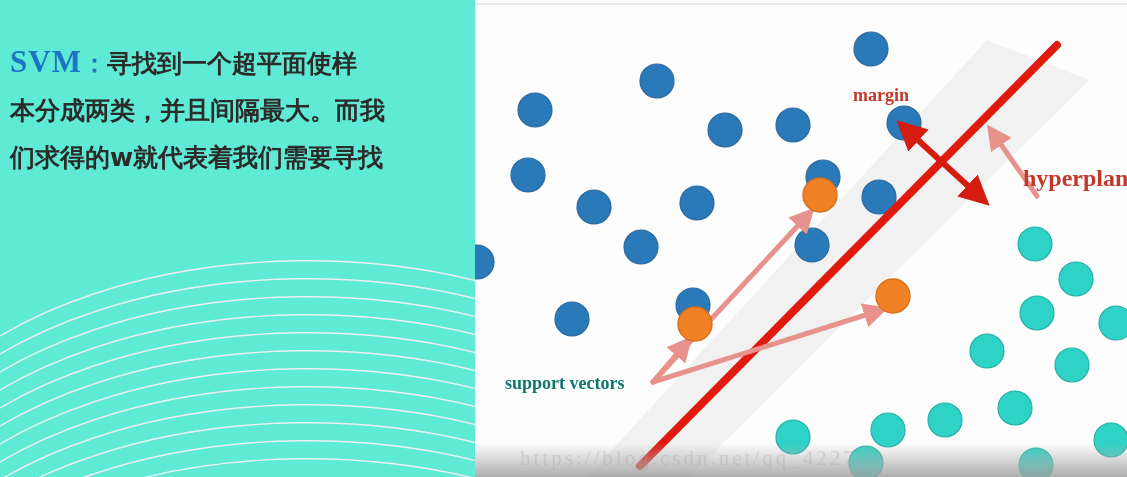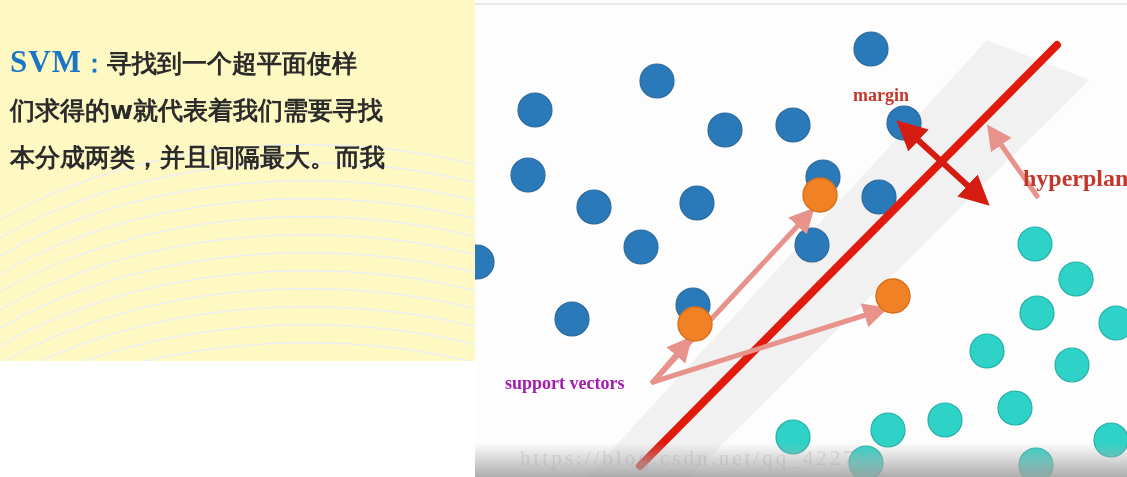--- a/index.html
+++ b/index.html
@@ -7,22 +7,22 @@
     width:1127px;height:477px;
     background:#ffffff;
     font-family:"Liberation Sans","DejaVu Sans",sans-serif;
     overflow:hidden;
     position:relative;
   }
   #root{position:absolute;inset:0;display:block;}
 
   
   .left-panel{
-    position:absolute;left:0;top:0;width:475px;height:361px;
-    background:#fef9c3;
+    position:absolute;left:0;top:0;width:475px;height:477px;
+    background:#5eead4;
     overflow:hidden;
   }
   .arc-deco{
     position:absolute;left:0;bottom:0;width:475px;height:260px;
     pointer-events:none;
   }
   .text-block{
     position:absolute;left:10px;top:38px;width:450px;
   }
   .line{
@@ -67,21 +67,21 @@
 
   .lbl{
     position:absolute;
     font-family:Liberation Serif, serif;
     font-weight:bold;
     color:#c0392b;
     white-space:nowrap;
   }
   .lbl-margin{left:378px;top:85px;font-size:18px;color:#c2382b;}
   .lbl-hyper{left:548px;top:165px;font-size:24px;color:#c2382b;}
-  .lbl-sv{left:30px;top:373px;font-size:18px;color:#a21caf;}
+  .lbl-sv{left:30px;top:373px;font-size:18px;color:#0f766e;}
 
   .watermark{
     position:absolute;left:45px;bottom:6px;
     font-family:"Liberation Serif","DejaVu Serif",serif;
     font-size:21px;letter-spacing:3px;
     color:rgba(150,150,150,0.30);
     white-space:nowrap;
     pointer-events:none;
   }
 </style>
@@ -106,22 +106,22 @@
         <path d="M-120,430 A 430 250 0 0 1 485 228"></path>
         <path d="M-120,448 A 430 250 0 0 1 485 246"></path>
         <path d="M-120,466 A 430 250 0 0 1 485 264"></path>
       </g>
     </svg>
 
     <div class="text-block">
       <div class="line">
         <span class="svm-title">SVM</span><span class="colon">：</span><span>寻找到一个超平面使样</span>
       </div>
+      <div class="line">本分成两类，并且间隔最大。而我</div>
       <div class="line">们求得的w就代表着我们需要寻找</div>
-      <div class="line">本分成两类，并且间隔最大。而我</div>
     </div>
   </div>
 
   <div class="right-panel">
 
     <div class="panel-top-rule"></div>
 
     <svg class="diagram-svg" viewBox="0 0 652 477">
       <defs>
         <marker id="ah-red" markerWidth="5" markerHeight="5" refX="2.6" refY="2.5" orient="auto">

